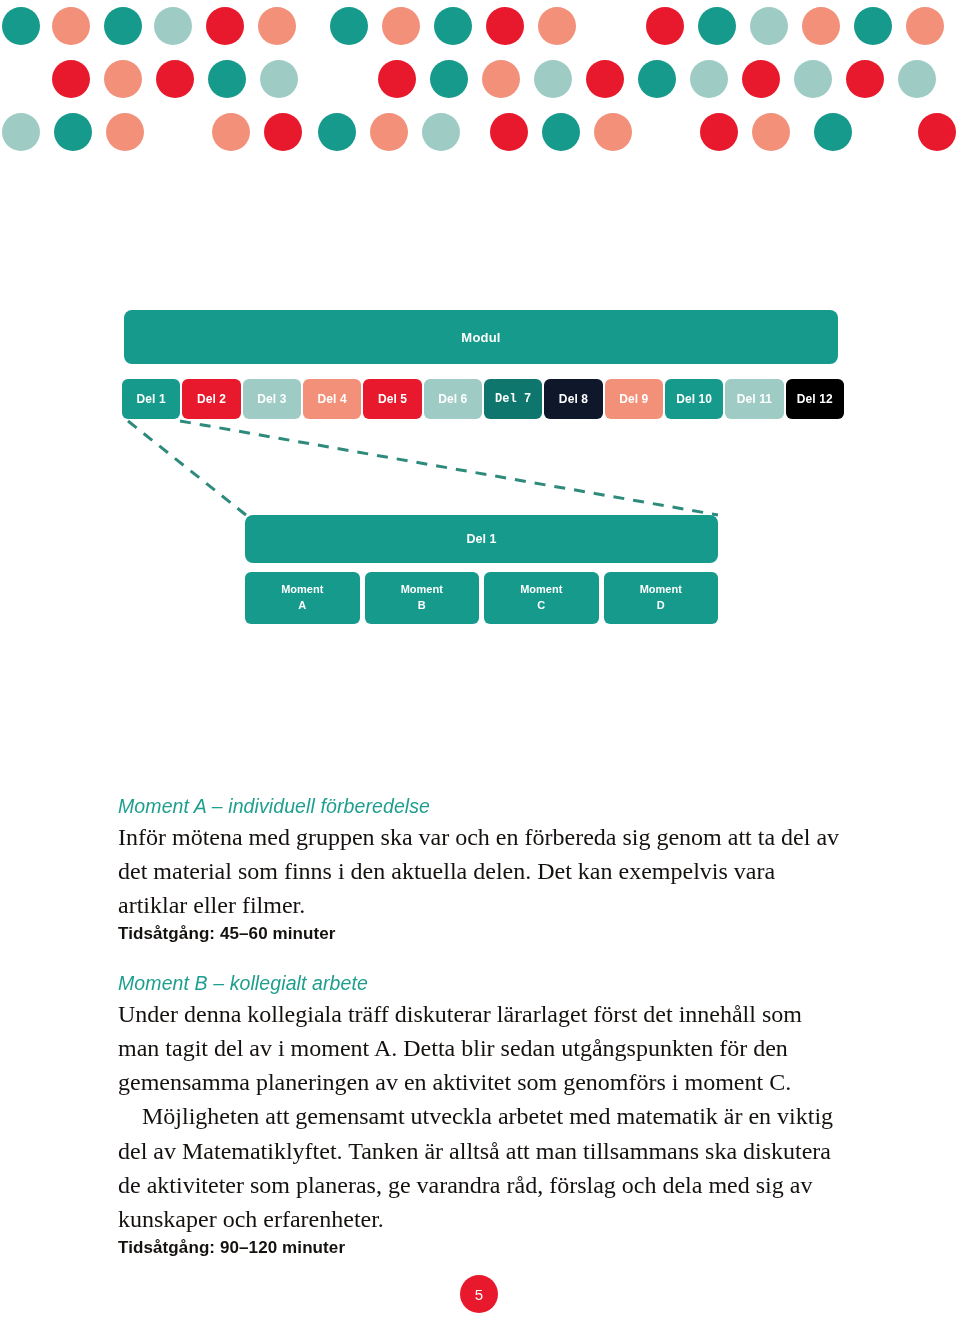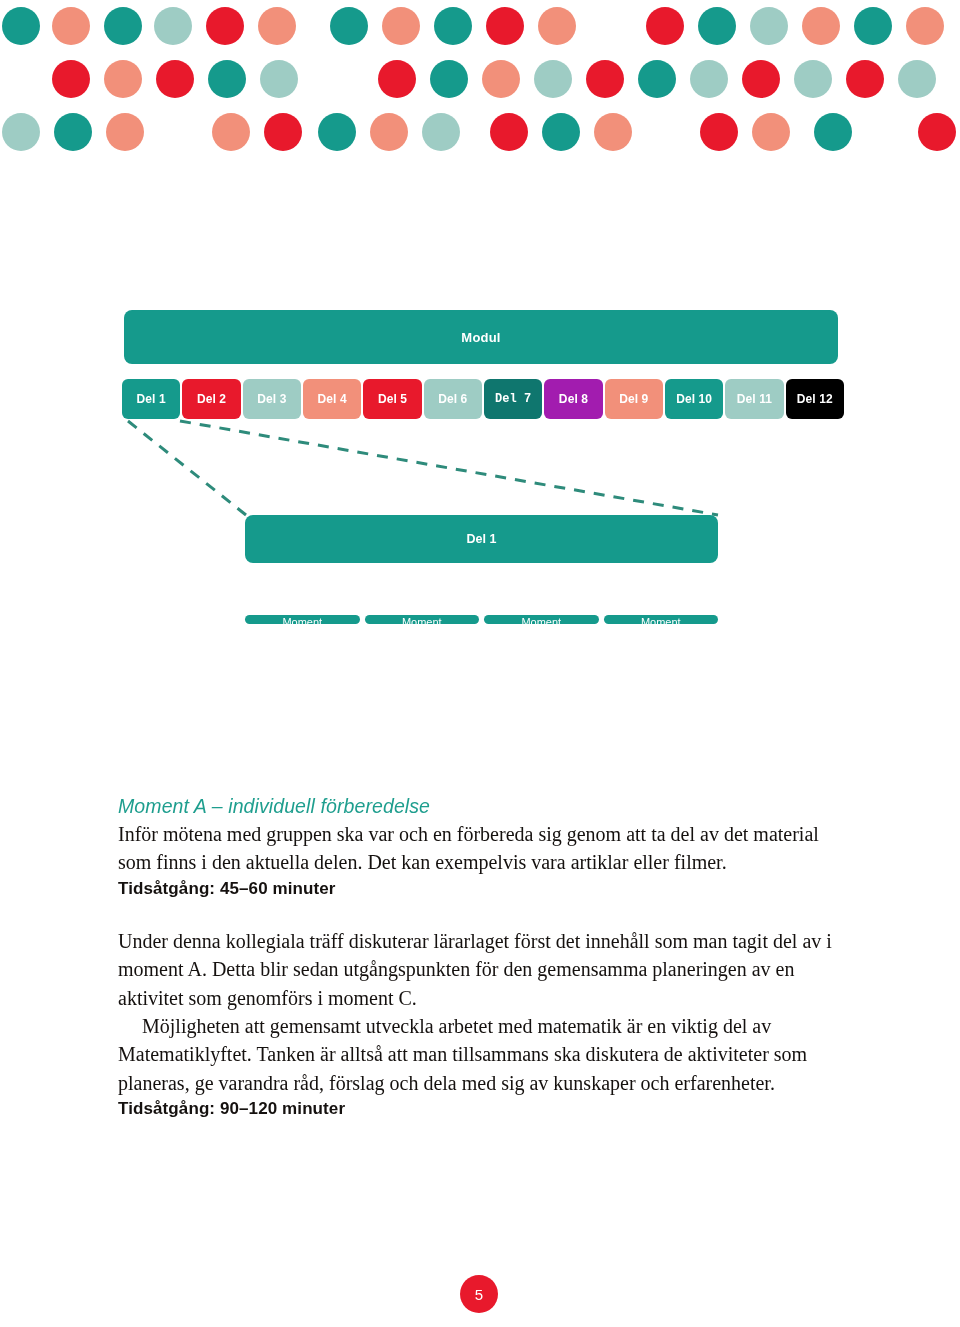--- a/index.html
+++ b/index.html
@@ -108,47 +108,47 @@
     height: 52px;
     display: flex;
     gap: 5px;
   }
   .moment-box {
     flex: 1 1 0;
     background: #159A8C;
     border-radius: 6px;
     color: #ffffff;
     font-size: 11px;
-    font-weight: normal;
+    font-weight: bold;
     display: flex;
     flex-direction: column;
     align-items: center;
+    justify-content: center;
     line-height: 1.45;
-    margin-top: 43px;
   }
 
   
   #content {
     position: absolute;
     left: 118px;
     top: 795px;
     width: 727px;
   }
   .moment-heading {
     color: #1E9E8E;
     font-family: "Liberation Sans", sans-serif;
     font-style: italic;
     font-size: 19.5px;
     font-weight: normal;
     margin: 0 0 2px 0;
     letter-spacing: 0.1px;
   }
   .body-par {
     font-family: "Liberation Serif", serif;
-    font-size: 20px;
+    font-size: 24px;
     line-height: 1.42;
     color: #15110f;
     margin: 0;
     text-align: left;
   }
   .body-par.indent {
     text-indent: 24px;
   }
   .time-line {
     font-family: "Liberation Sans", sans-serif;
@@ -254,21 +254,21 @@
       </div>
       <div class="del-box" style="background: rgb(232, 25, 44);">
         <span>Del 5</span>
       </div>
       <div class="del-box" style="background: rgb(158, 204, 196);">
         <span>Del 6</span>
       </div>
       <div class="del-box" style="background: #0f766e; font-family: Liberation Mono, monospace;">
         <span>Del 7</span>
       </div>
-      <div class="del-box" style="background: #a21caf;">
+      <div class="del-box" style="background: #0f172a;">
         <span>Del 8</span>
       </div>
       <div class="del-box" style="background: rgb(242, 144, 122);">
         <span>Del 9</span>
       </div>
       <div class="del-box" style="background: rgb(21, 154, 140);">
         <span>Del 10</span>
       </div>
       <div class="del-box" style="background: rgb(158, 204, 196);">
         <span>Del 11</span>
@@ -308,20 +308,21 @@
 </div>
 
 <div id="content">
 
   <h2 class="moment-heading">Moment A – individuell förberedelse</h2>
   <p class="body-par">Inför mötena med gruppen ska var och en förbereda sig genom att ta del av det material som finns i den aktuella delen. Det kan exempelvis vara artiklar eller filmer.</p>
   <p class="time-line">Tidsåtgång: 45–60 minuter</p>
 
   <div class="block-gap"></div>
 
+  <h2 class="moment-heading">Moment B – kollegialt arbete</h2>
   <p class="body-par">Under denna kollegiala träff diskuterar lärarlaget först det innehåll som man tagit del av i moment A. Detta blir sedan utgångspunkten för den gemensamma planeringen av en aktivitet som genomförs i moment C.</p>
   <p class="body-par indent">Möjligheten att gemensamt utveckla arbetet med matematik är en viktig del av Matematiklyftet. Tanken är alltså att man tillsammans ska diskutera de aktiviteter som planeras, ge varandra råd, förslag och dela med sig av kunskaper och erfarenheter.</p>
   <p class="time-line">Tidsåtgång: 90–120 minuter</p>
 </div>
 
 <div class="page-number">
   <span>5</span>
 </div>
 
 </body></html>

